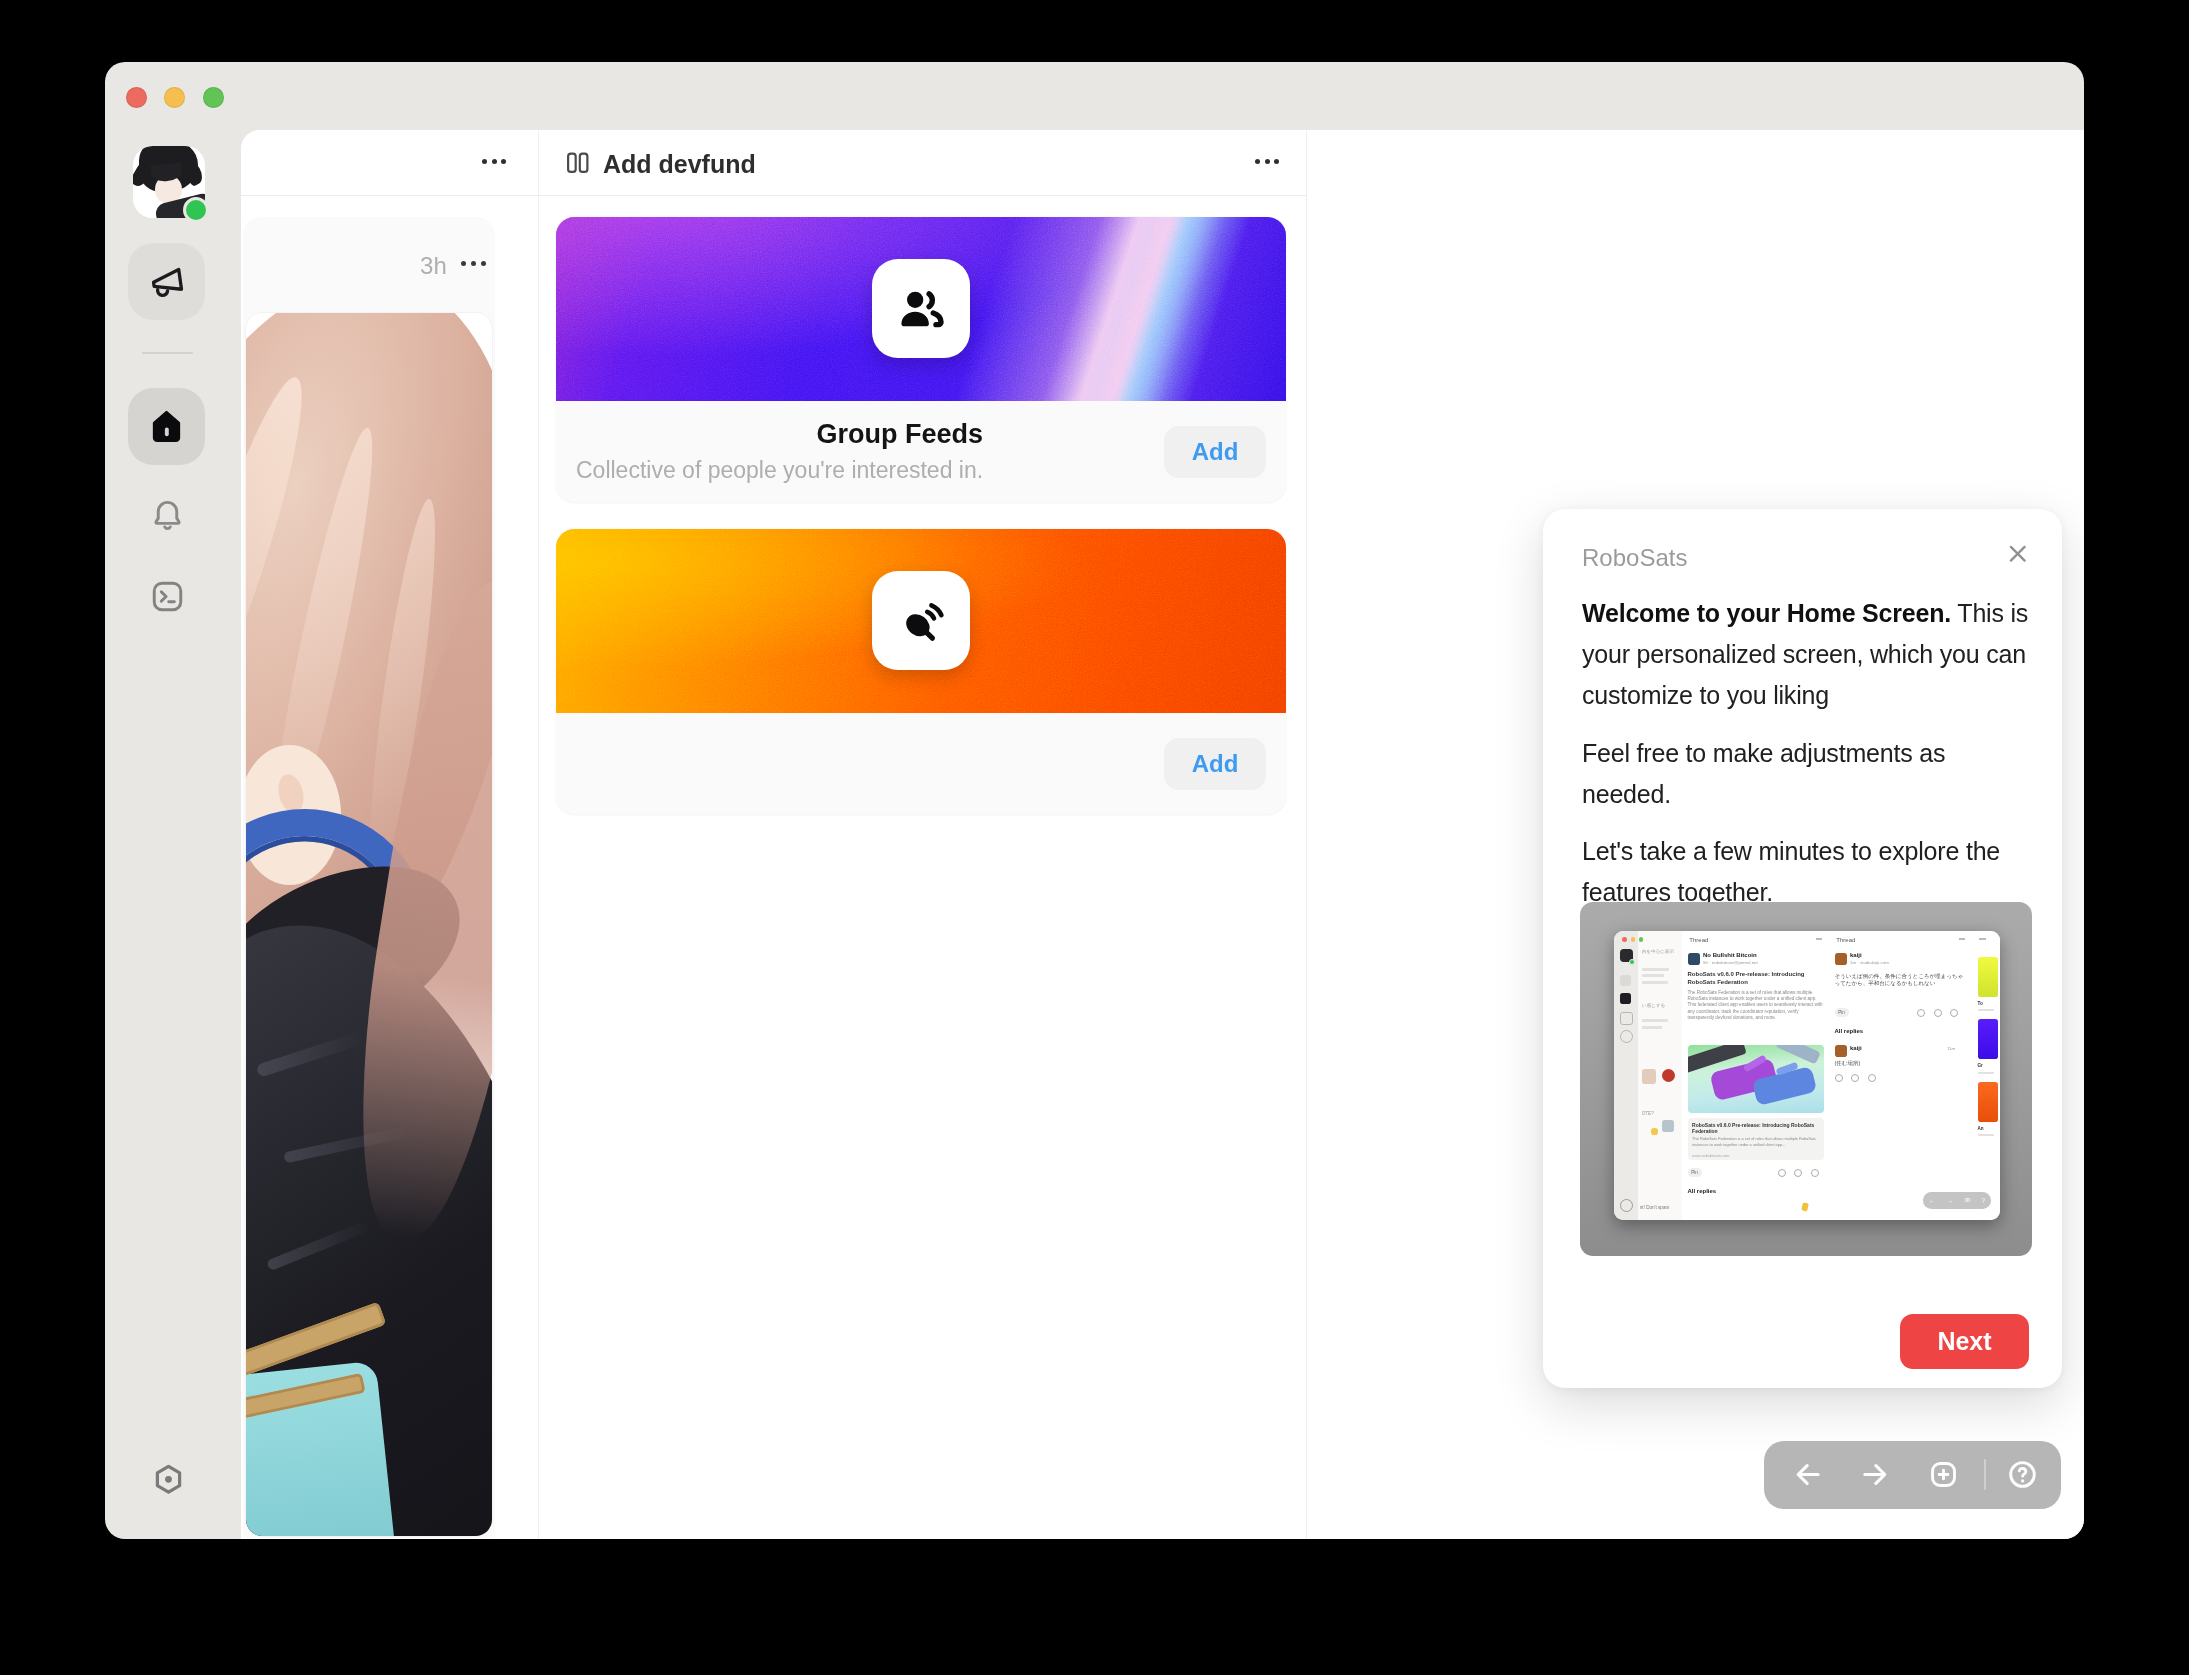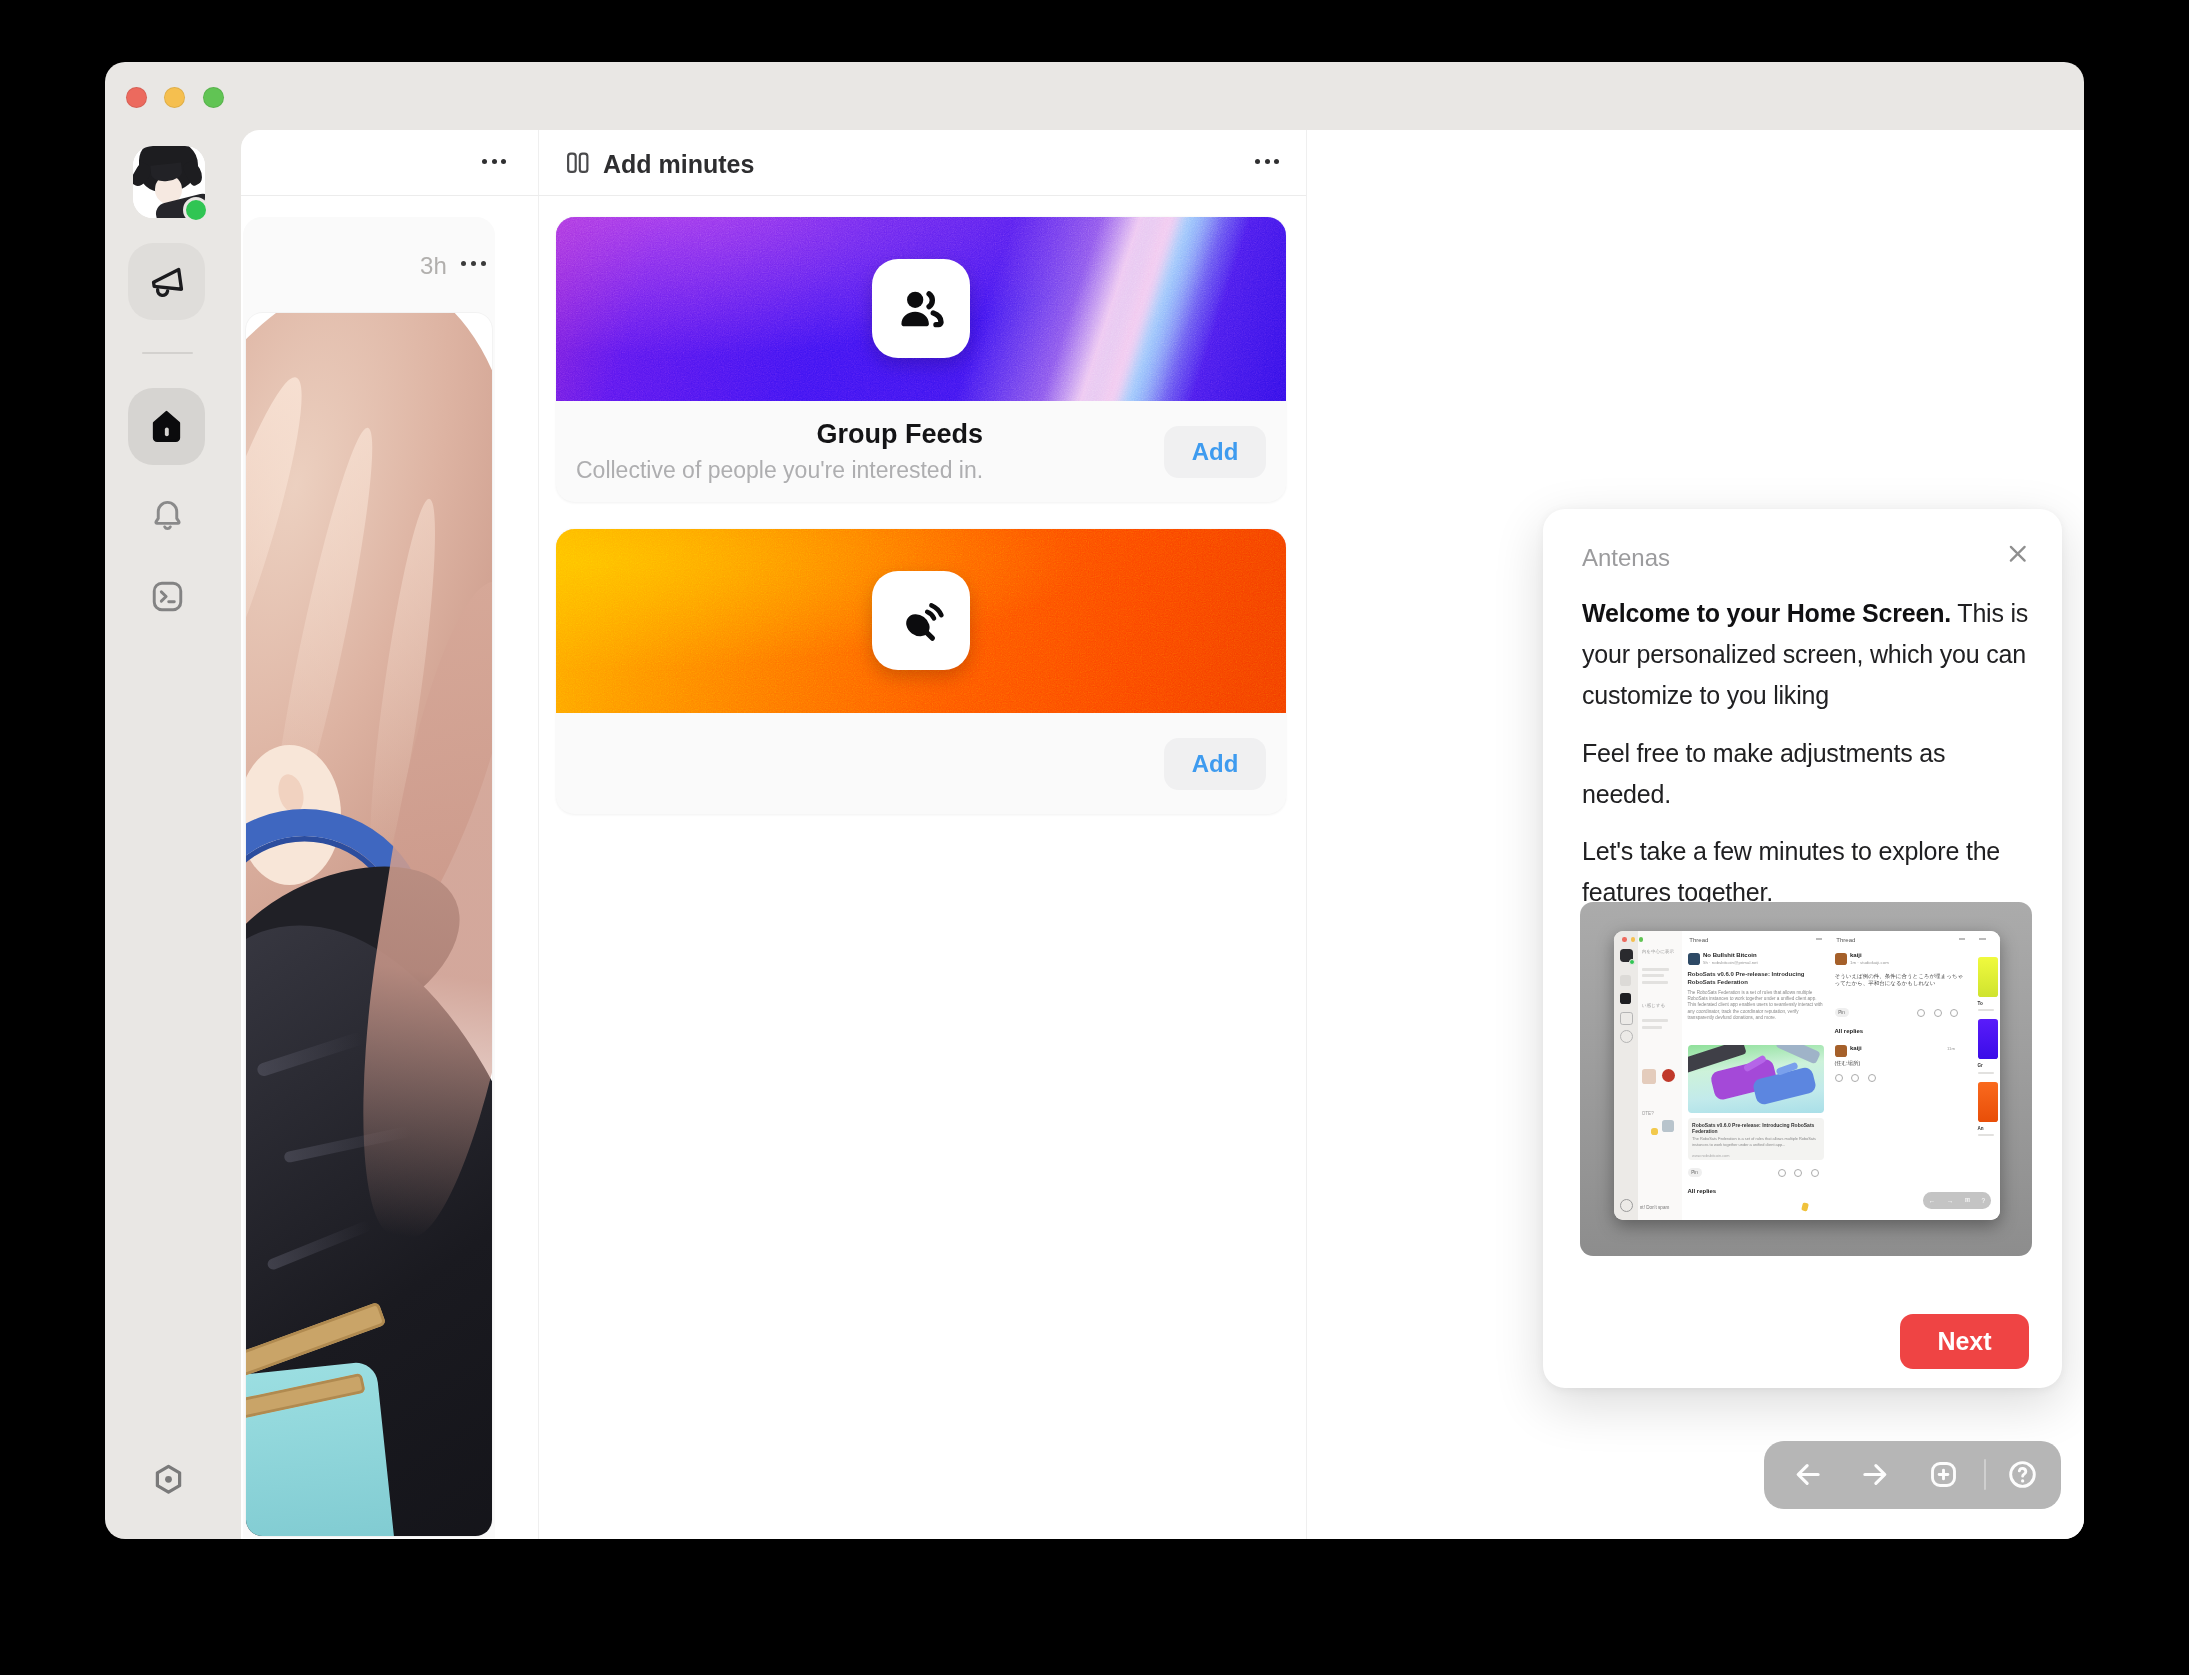--- a/index.html
+++ b/index.html
@@ -249,21 +249,21 @@
           <i></i>
           <i></i>
         </div>
 
       <svg class="addcols-icon" viewBox="0 0 24 24">
         <g fill="none" stroke="#4A4A4C" stroke-width="1.9">
           <rect x="3.6" y="4" width="6.6" height="16" rx="2.4"></rect>
           <rect x="13.8" y="4" width="6.6" height="16" rx="2.4"></rect>
         </g>
       </svg>
-      <div class="addcols-title">Add minutes</div>
+      <div class="addcols-title">Add devfund</div>
       <div class="dots addcols-more">
           <i></i>
           <i></i>
           <i></i>
         </div>
 
       <div class="col1-card">
         <div class="col1-ts">3h</div>
         <div class="dots col1-card-more">
             <i></i>
@@ -332,21 +332,21 @@
               <path d="M17.2 4.2a9.6 9.6 0 0 1 5 4.9" fill="none" stroke="#0c0c0e" stroke-width="2.3" stroke-linecap="round"></path>
             </svg>
           </div>
         </div>
         <div class="card-info">
           <div class="add-btn">Add</div>
         </div>
       </div>
 
       <div class="tutorial">
-        <div class="tut-label">Antenas</div>
+        <div class="tut-label">RoboSats</div>
         <svg class="tut-close" viewBox="0 0 24 24">
           <path d="M6 6l12 12M18 6L6 18" stroke="#8F8F8F" stroke-width="2" stroke-linecap="round" fill="none"></path>
         </svg>
         <div class="tut-body">
           <p><span class="tut-bold">Welcome to your Home Screen.</span><span> This is your personalized screen, which you can customize to you liking</span></p>
           <p>Feel free to make adjustments as needed.</p>
           <p>Let's take a few minutes to explore the features together.</p>
         </div>
 
         <div class="tut-thumb">

